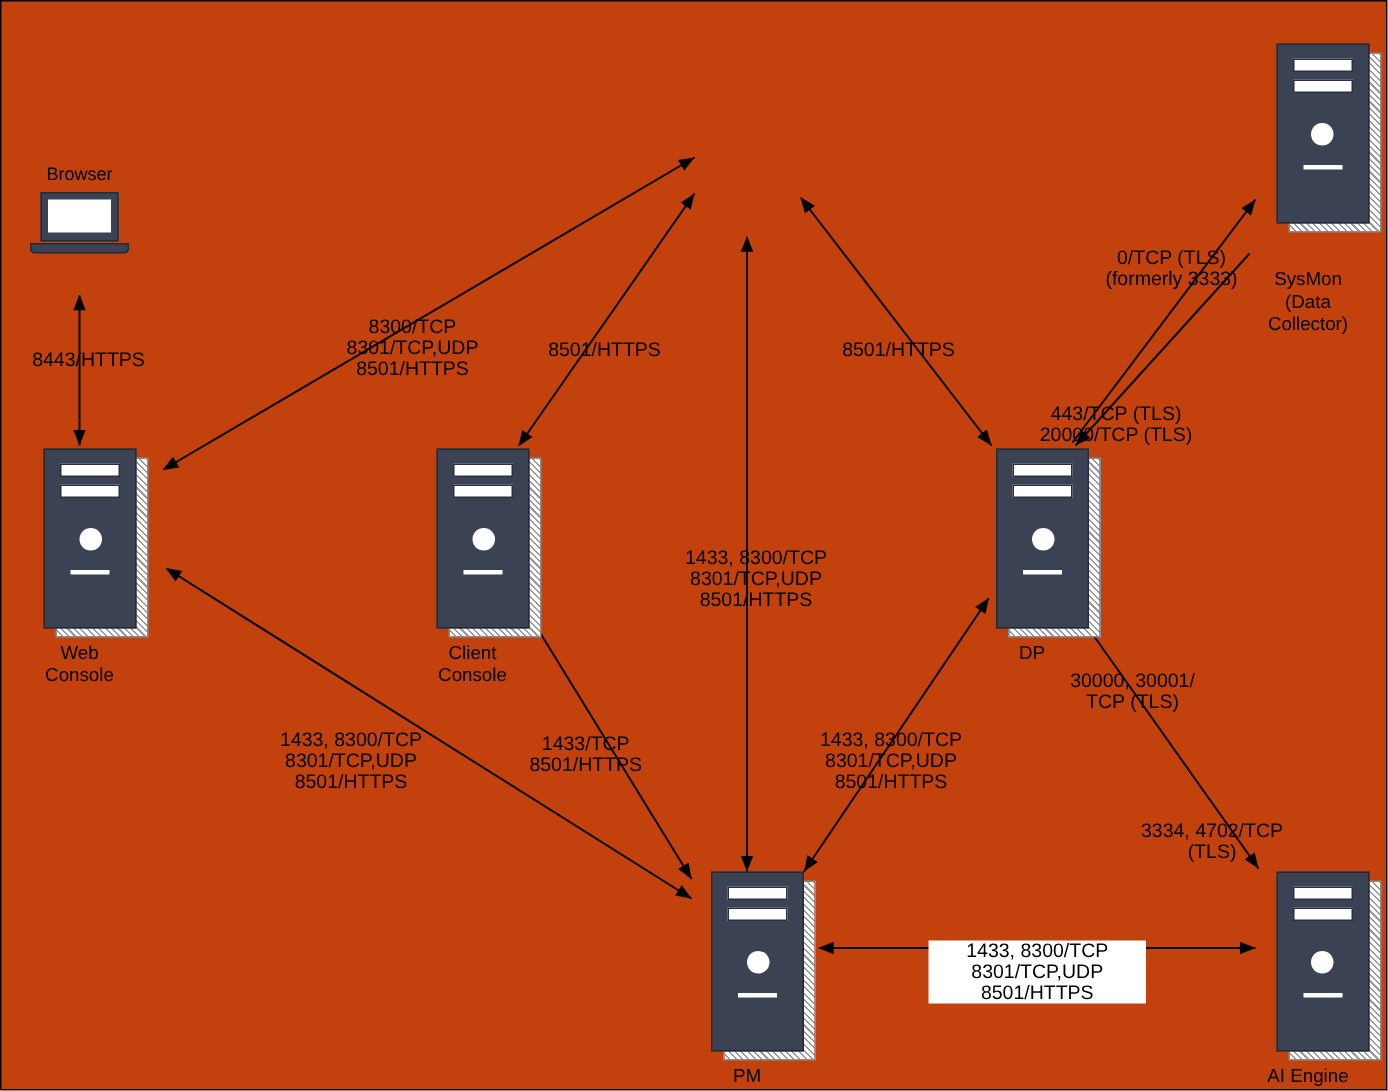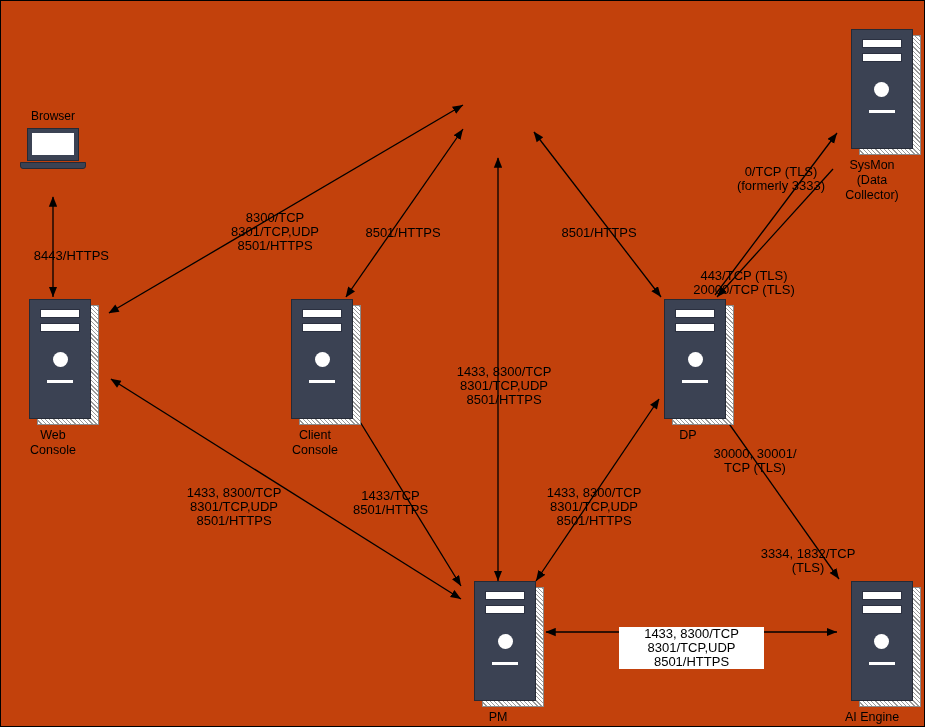--- a/index.html
+++ b/index.html
@@ -227,21 +227,21 @@
       <div class="server-body">
         <div class="srv-slot"></div>
         <div class="srv-slot second"></div>
         <div class="srv-circle"></div>
         <div class="srv-line"></div>
       </div>
     </div>
     <div class="node-label" style="width:90px; margin-left:-14px;">DP</div>
   </div>
 
-  <div class="node" style="left:840px; top:28px;">
+  <div class="node" style="left:840px; top:28px;gap:21px;">
     <div class="server-shadow">
       <div class="server-body">
         <div class="srv-slot"></div>
         <div class="srv-slot second"></div>
         <div class="srv-circle"></div>
         <div class="srv-line"></div>
       </div>
     </div>
     <div class="node-label" style="width:100px; margin-left:-19px;">SysMon
 (Data
@@ -265,21 +265,21 @@
       <div class="server-body">
         <div class="srv-slot"></div>
         <div class="srv-slot second"></div>
         <div class="srv-circle"></div>
         <div class="srv-line"></div>
       </div>
     </div>
     <div class="node-label" style="width:100px; margin-left:-19px;">AI Engine</div>
   </div>
 
-  <div class="edge-label" style="left:8px; top:228px; width:100px;text-align:right;">8443/HTTPS</div>
+  <div class="edge-label" style="left:8px; top:212px; width:100px;">8443/HTTPS</div>
 
   <div class="edge-label" style="left:209px; top:190px; width:130px;">8300/TCP
 8301/TCP,UDP
 8501/HTTPS</div>
 
   <div class="edge-label" style="left:352px; top:205px; width:100px;">8501/HTTPS</div>
 
   <div class="edge-label" style="left:548px; top:205px; width:100px;">8501/HTTPS</div>
 
   <div class="edge-label" style="left:438px; top:344px; width:130px;">1433, 8300/TCP
@@ -299,20 +299,20 @@
   <div class="edge-label" style="left:332px; top:468px; width:115px;">1433/TCP
 8501/HTTPS</div>
 
   <div class="edge-label" style="left:528px; top:465px; width:130px;">1433, 8300/TCP
 8301/TCP,UDP
 8501/HTTPS</div>
 
   <div class="edge-label" style="left:694px; top:426px; width:120px;">30000, 30001/
 TCP (TLS)</div>
 
-  <div class="edge-label" style="left:742px; top:526px; width:130px;">3334, 1832/TCP
+  <div class="edge-label" style="left:742px; top:526px; width:130px;">3334, 4702/TCP
 (TLS)</div>
 
   <div class="edge-label" style="left:618px; top:606px; width:145px; background:#ffffff;">1433, 8300/TCP
 8301/TCP,UDP
 8501/HTTPS</div>
 
 </div>
 
 </body></html>

